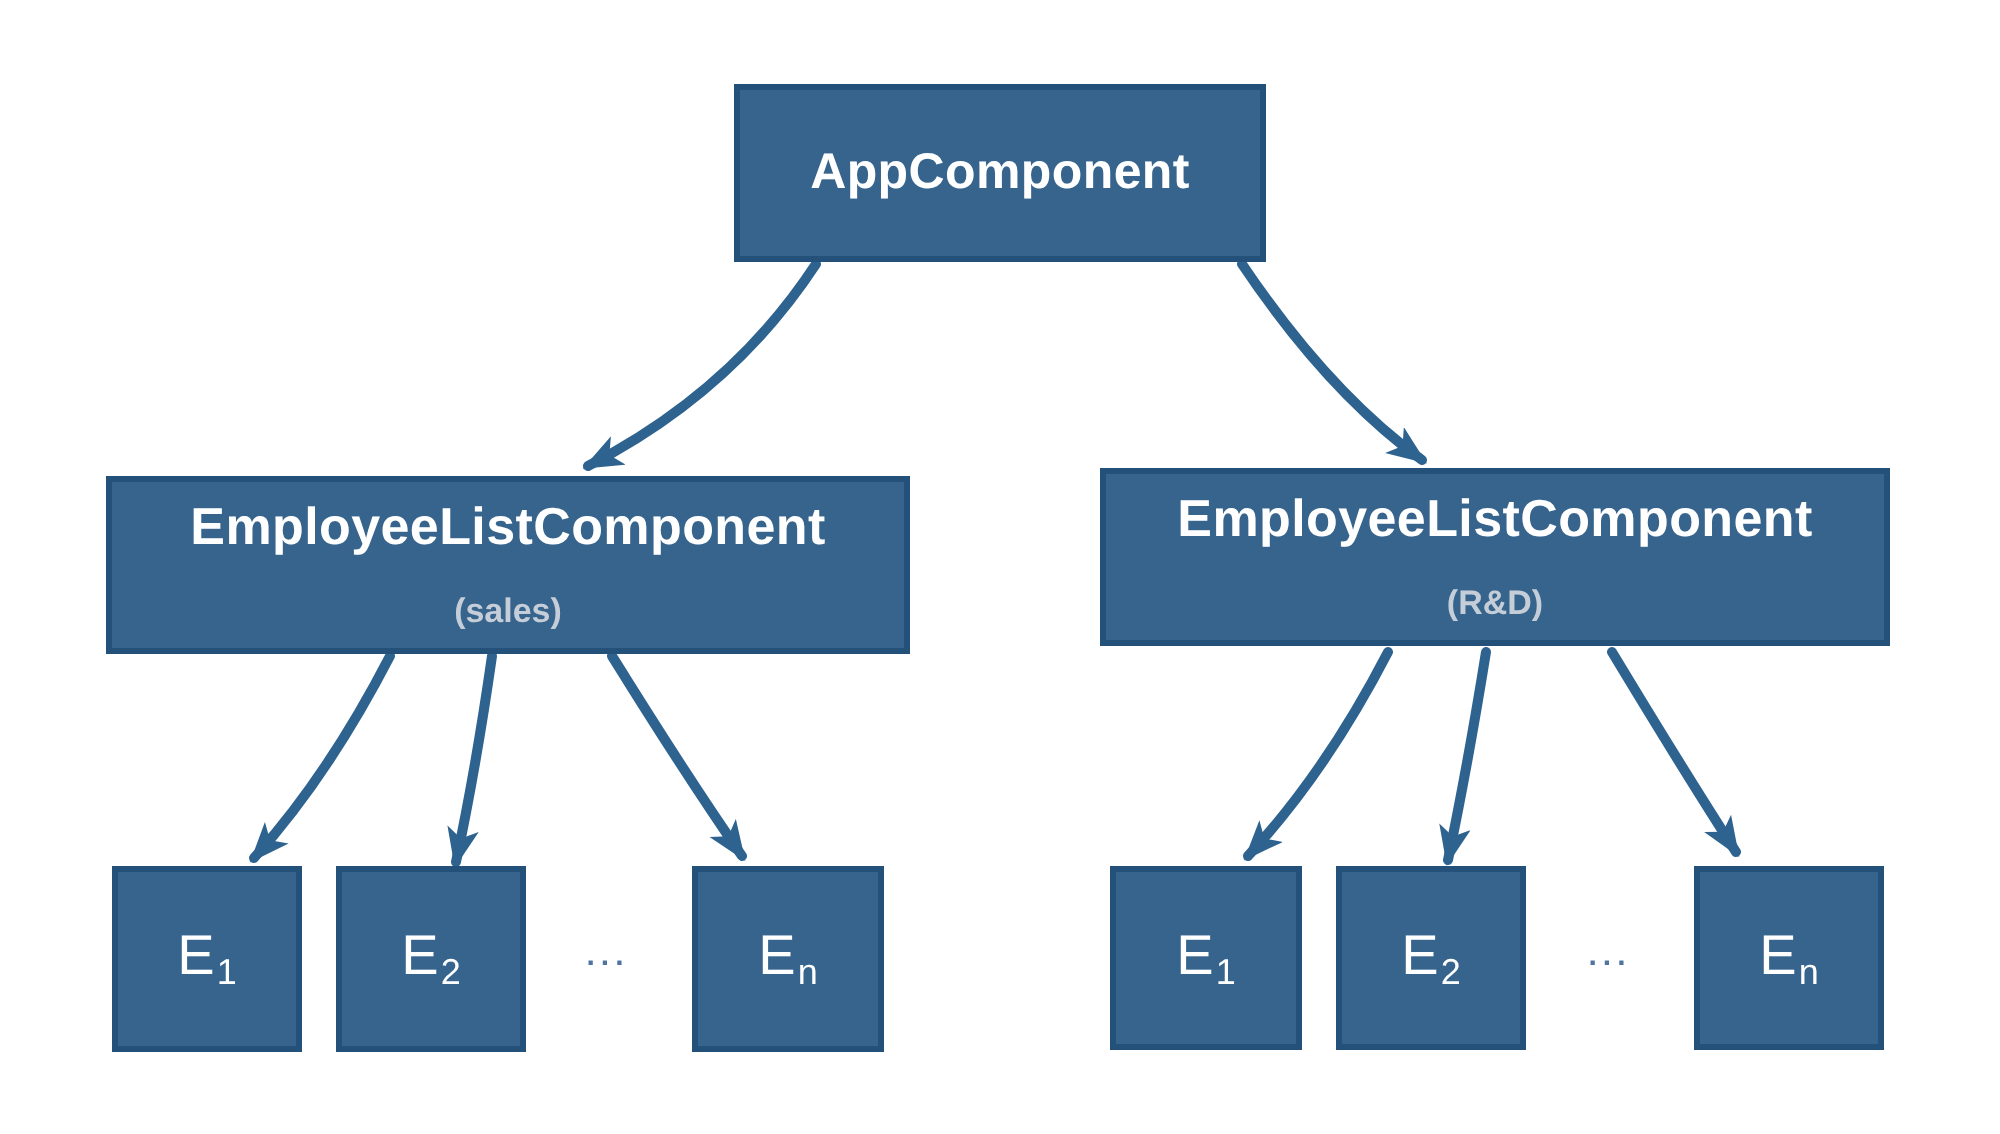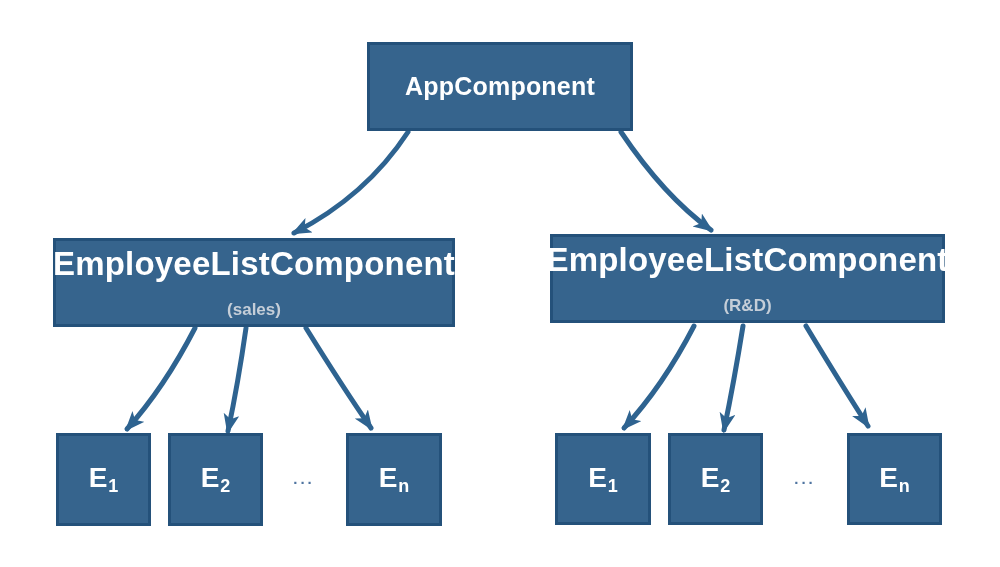--- a/index.html
+++ b/index.html
@@ -22,24 +22,24 @@
     position:absolute;
     background:var(--node-fill);
     border:3px solid var(--node-border);
     color:var(--title-text);
     display:flex;
     flex-direction:column;
     align-items:center;
     justify-content:center;
     text-align:center;
   }
-  .node .title{font-weight:bold;font-size:33px;letter-spacing:.2px;line-height:1.15;}
+  .node .title{font-weight:bold;font-size:26px;letter-spacing:.2px;line-height:1.15;}
   .node .subtitle{font-weight:bold;font-size:17px;color:var(--subtitle-text);line-height:1.25;margin-top:16px;}
   .node.root .title{font-size:25px;}
-  .node.leaf{font-weight:bold;font-size:28px;text-align:right;}
+  .node.leaf{font-weight:normal;font-size:28px;text-align:right;}
   .node.leaf .sub{font-size:18px;vertical-align:-5px;margin-left:1px;}
   .ellipsis{
     position:absolute;
     transform:translate(-50%,-50%);
     color:var(--ellipsis-text);
     font-weight:bold;
     font-size:15px;
     letter-spacing:3px;
   }
 </style>

